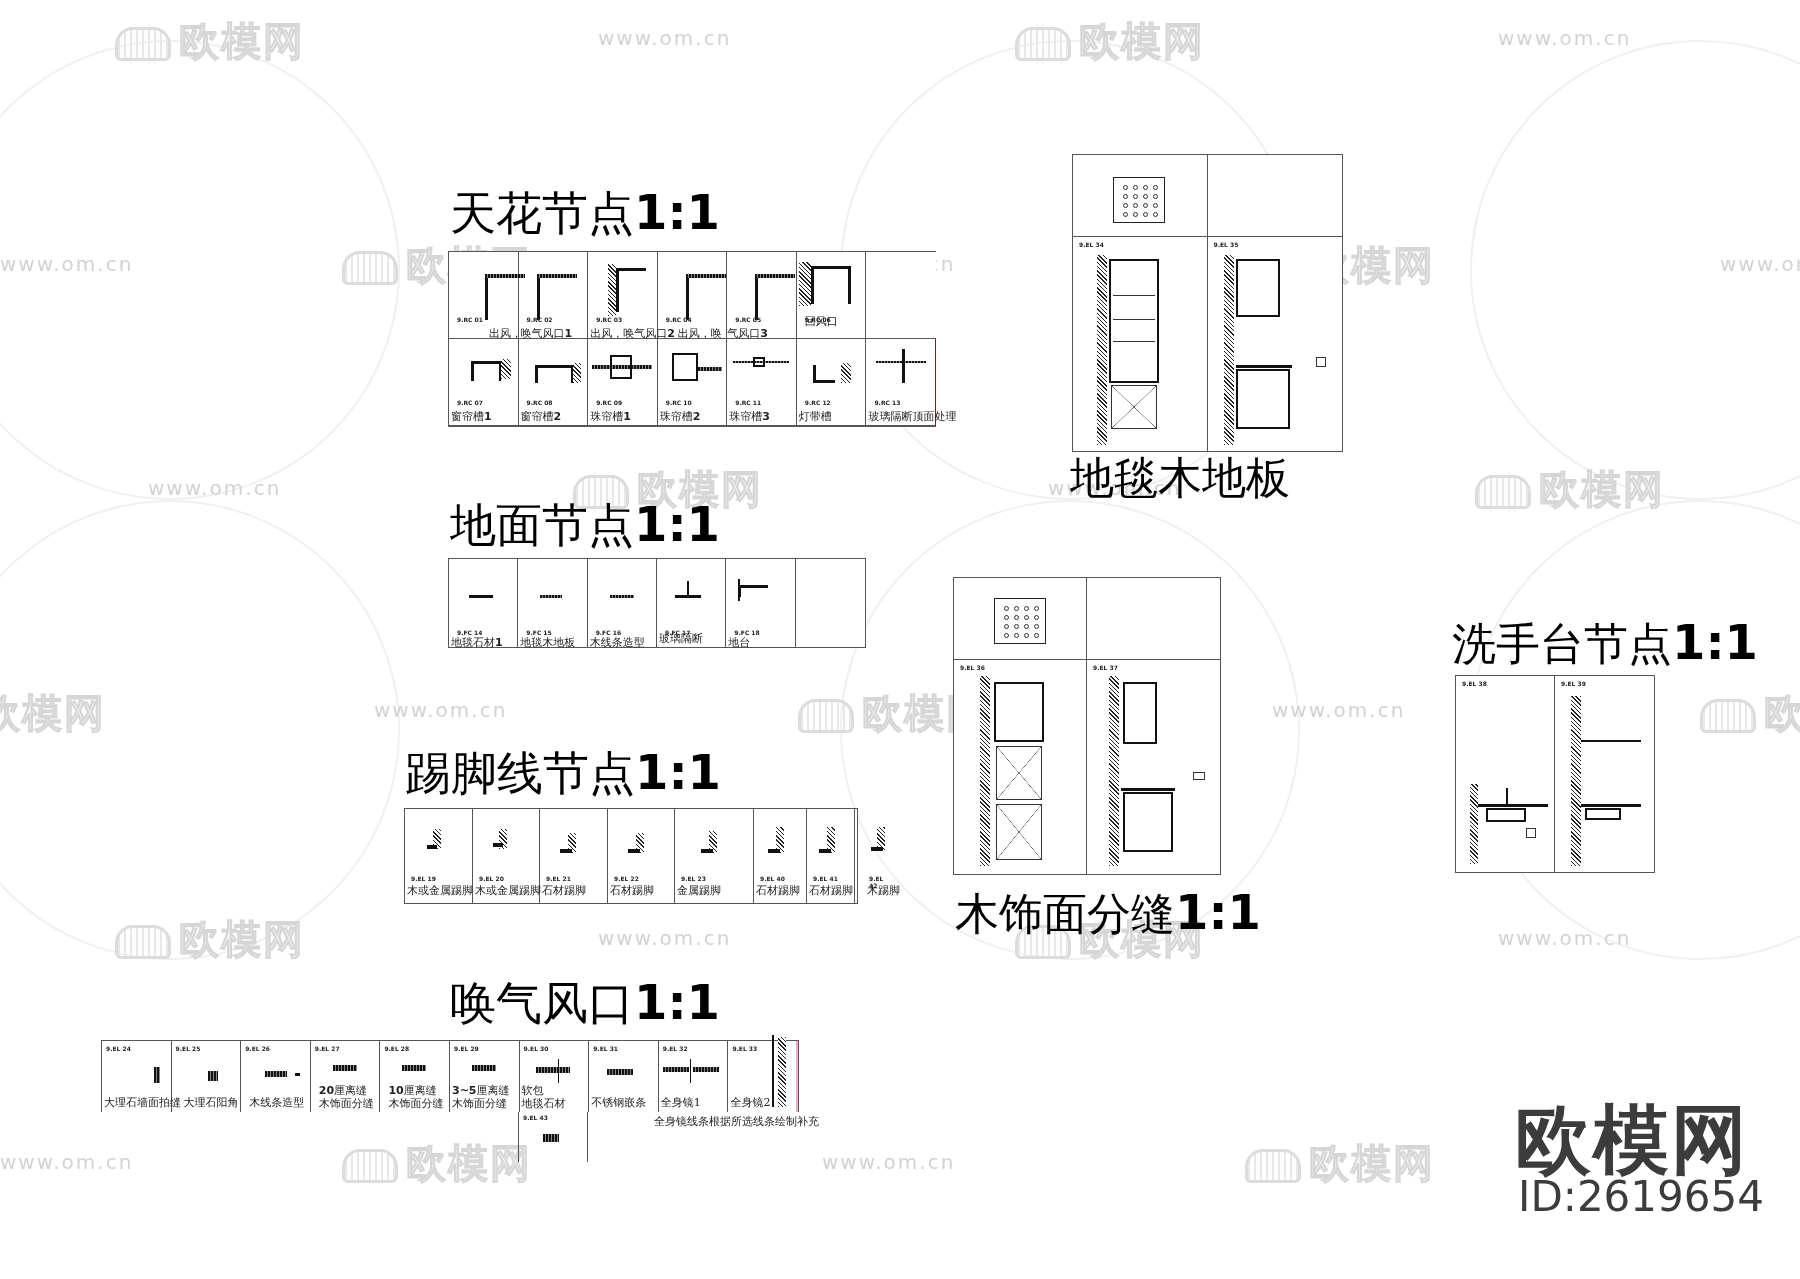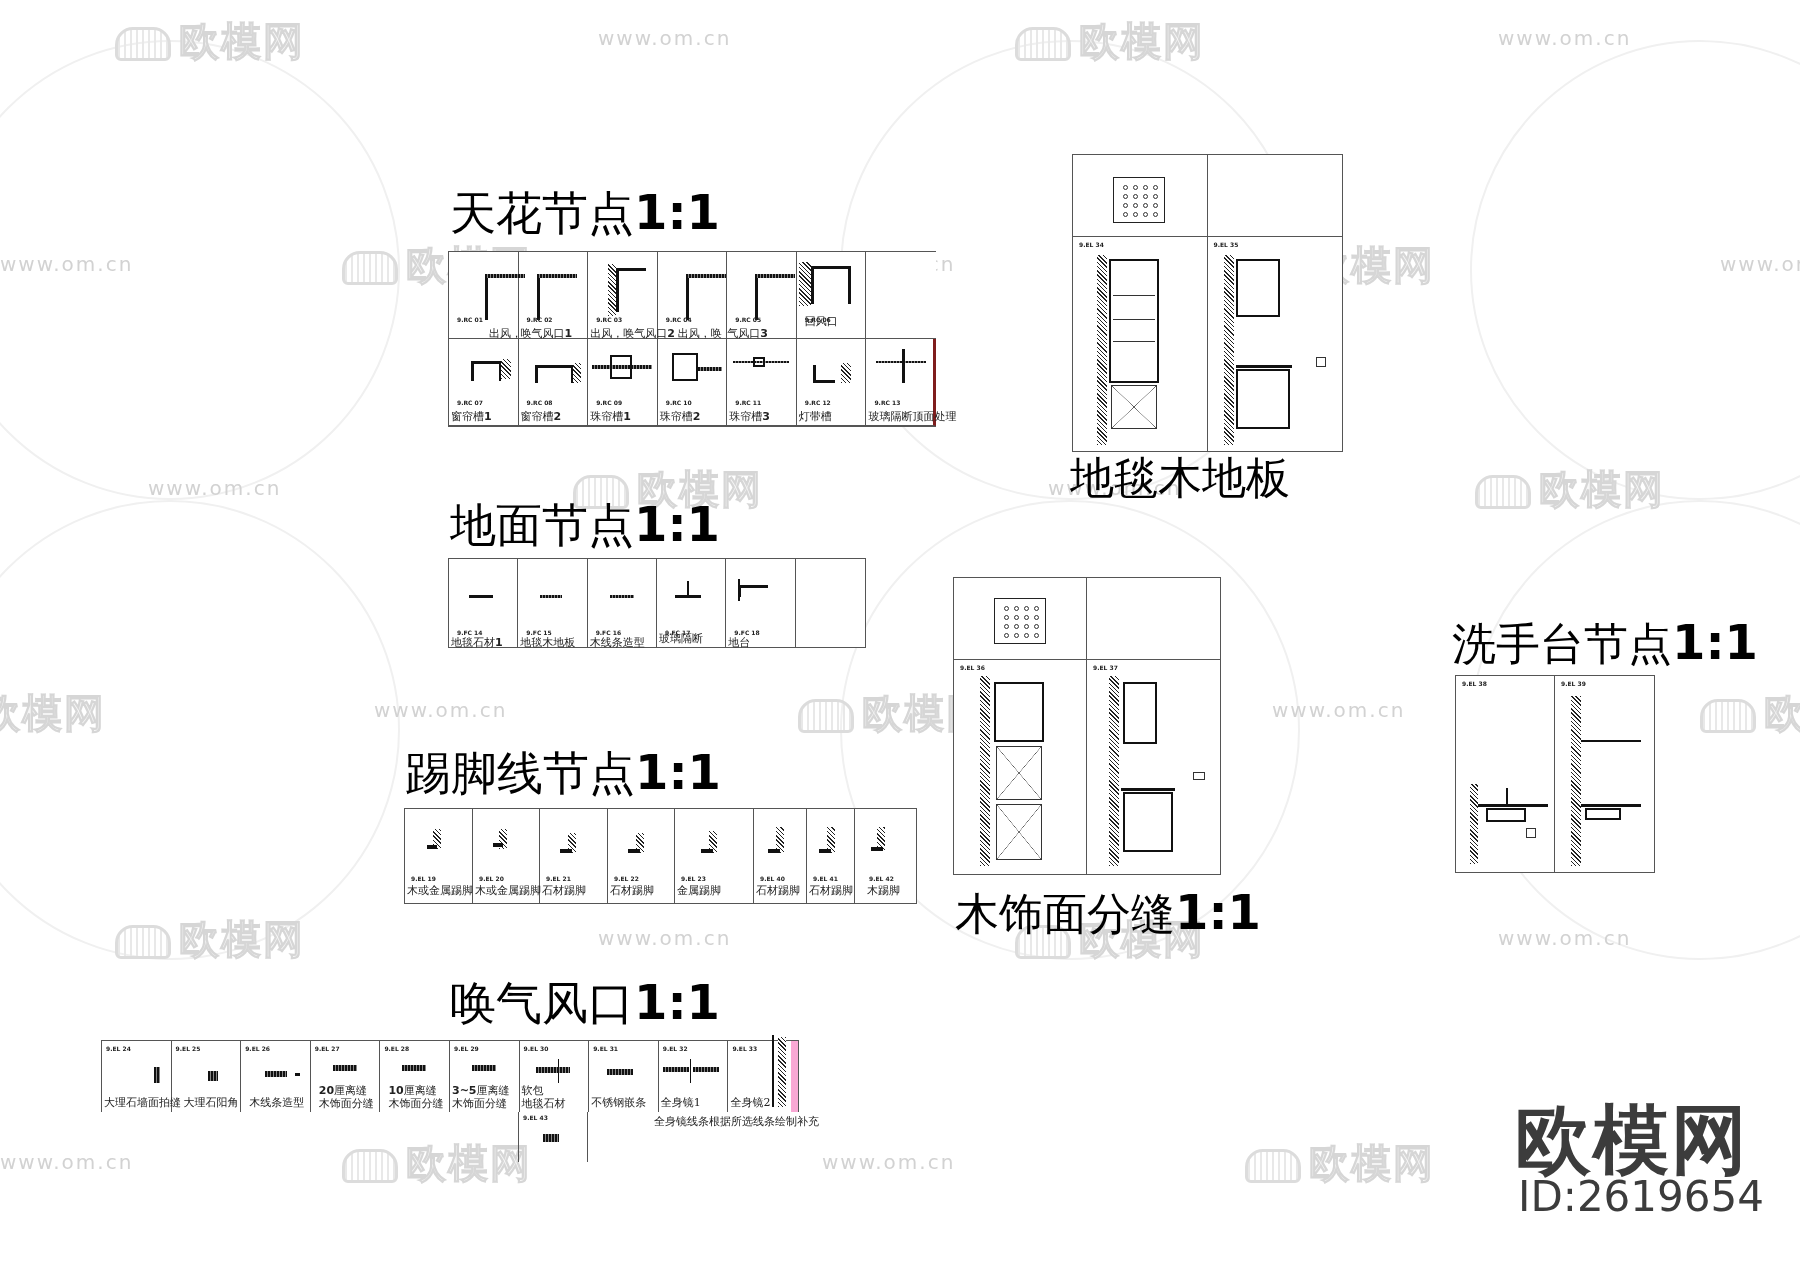--- a/index.html
+++ b/index.html
@@ -147,21 +147,21 @@
       <div class="cab" style="left:26px;top:18px;width:12px;height:10px"></div>
       <span class="code" style="top:60px">9.RC 11</span>
       <span class="lbl" style="top:72px"><span>珠帘槽</span><b>3</b></span>
     </div>
   <div class="cell">
       <div class="det" style="left:16px;top:26px;width:22px;height:18px;border-top:none;border-bottom:3px solid #111"></div>
       <div class="hatch" style="left:44px;top:24px;width:10px;height:20px"></div>
       <span class="code" style="top:60px">9.RC 12</span>
       <span class="lbl" style="top:72px"><span>灯带槽</span></span>
     </div>
-  <div class="cell" style="border-right:3px solid #7f1d1d">
+  <div class="cell" style="border-right:1px solid #7f1d1d">
       <div class="slab" style="left:10px;top:22px;width:50px;height:2px"></div>
       <div style="position:absolute;left:36px;top:10px;width:3px;height:34px;background:#111"></div>
       <span class="code" style="top:60px">9.RC 13</span>
       <span class="lbl" style="top:72px"><span>玻璃隔断顶面处理</span></span>
     </div>
 </div>
 
 <div class="title" style="left:450px;top:500px"><span>地面节点</span><span class="scale">1:1</span></div>
 <div class="grid" style="left:448px;top:558px;width:418px;height:90px;grid-template-columns:repeat(6,1fr)">
   <div class="cell" style="border-bottom:none">
@@ -188,21 +188,21 @@
   <div class="cell" style="border-bottom:none">
       <div class="det" style="left:12px;top:26px;width:30px;height:12px"></div>
       <div style="position:absolute;left:12px;top:20px;width:2px;height:22px;background:#111"></div>
       <span class="code" style="top:70px">9.FC 18</span>
       <span class="lbl" style="top:78px"><span>地台</span></span>
     </div>
   <div class="cell" style="border-right:none;border-bottom:none"></div>
 </div>
 
 <div class="title" style="left:405px;top:748px"><span>踢脚线节点</span><span class="scale">1:1</span></div>
-<div class="grid" style="left:404px;top:808px;width:513px;height:96px;grid-template-columns:68px 67px 68px 67px 79px 53px 48px 1fr">
+<div class="grid" style="left:404px;top:808px;width:454px;height:96px;grid-template-columns:68px 67px 68px 67px 79px 53px 48px 1fr">
   <div class="cell" style="border-bottom:none">
       <div class="hatch" style="left:28px;top:20px;width:8px;height:20px"></div>
       <div style="position:absolute;left:22px;top:36px;width:10px;height:4px;background:#111"></div>
       <span class="code" style="left:6px;top:66px">9.EL 19</span>
       <span class="lbl" style="top:76px">木或金属踢脚</span>
     </div>
   <div class="cell" style="border-bottom:none">
       <div class="hatch" style="left:26px;top:20px;width:8px;height:20px"></div>
       <div style="position:absolute;left:20px;top:34px;width:10px;height:4px;background:#111"></div>
       <span class="code" style="left:6px;top:66px">9.EL 20</span>
@@ -290,21 +290,21 @@
       <div class="slab" style="left:18px;top:28px;width:26px;height:6px"></div>
       <span class="lbl" style="top:56px">不锈钢嵌条</span>
     </div>
   <div class="cell" style="border-bottom:none">
       <span class="code" style="left:4px;top:4px">9.EL 32</span>
       <div class="slab" style="left:4px;top:26px;width:26px;height:5px"></div>
       <div class="slab" style="left:34px;top:26px;width:26px;height:5px"></div>
       <div style="position:absolute;left:31px;top:18px;width:1px;height:24px;background:#111"></div>
       <span class="lbl" style="top:56px">全身镜1</span>
     </div>
-  <div class="cell" style="border-right:7px solid #f9a8d4;border-bottom:none">
+  <div class="cell" style="border-right:2px solid #f9a8d4;border-bottom:none">
       <span class="code" style="left:4px;top:4px">9.EL 33</span>
       <div class="hatch" style="left:50px;top:-4px;width:8px;height:70px"></div>
       <div style="position:absolute;left:44px;top:-6px;width:2px;height:72px;background:#111"></div>
       <span class="lbl" style="top:56px">全身镜2</span>
     </div>
 </div>
 <div class="abs" style="left:518px;top:1112px;width:70px;height:50px;border-left:1px solid #555;border-right:1px solid #555">
   <span class="code" style="left:4px;top:2px">9.EL 43</span>
   <div class="slab" style="left:24px;top:22px;width:16px;height:8px"></div>
 </div>

